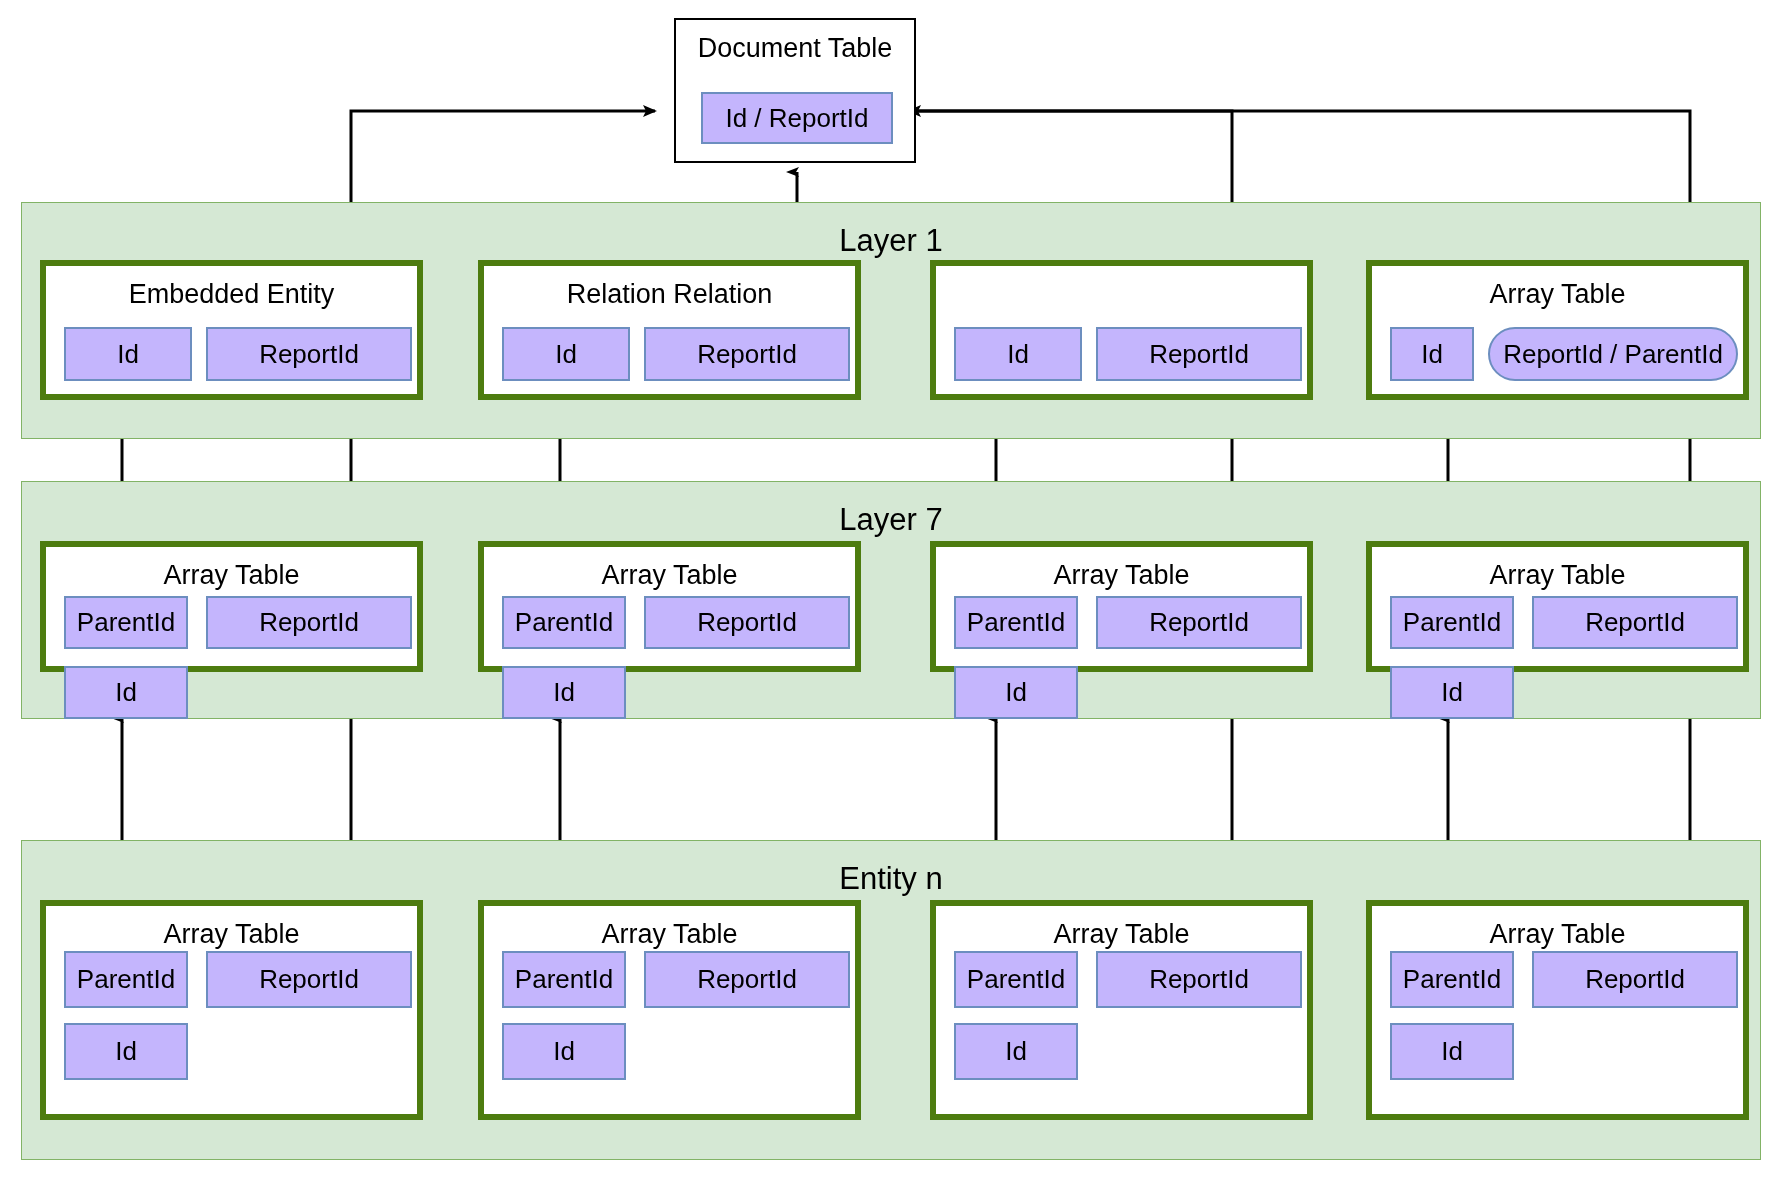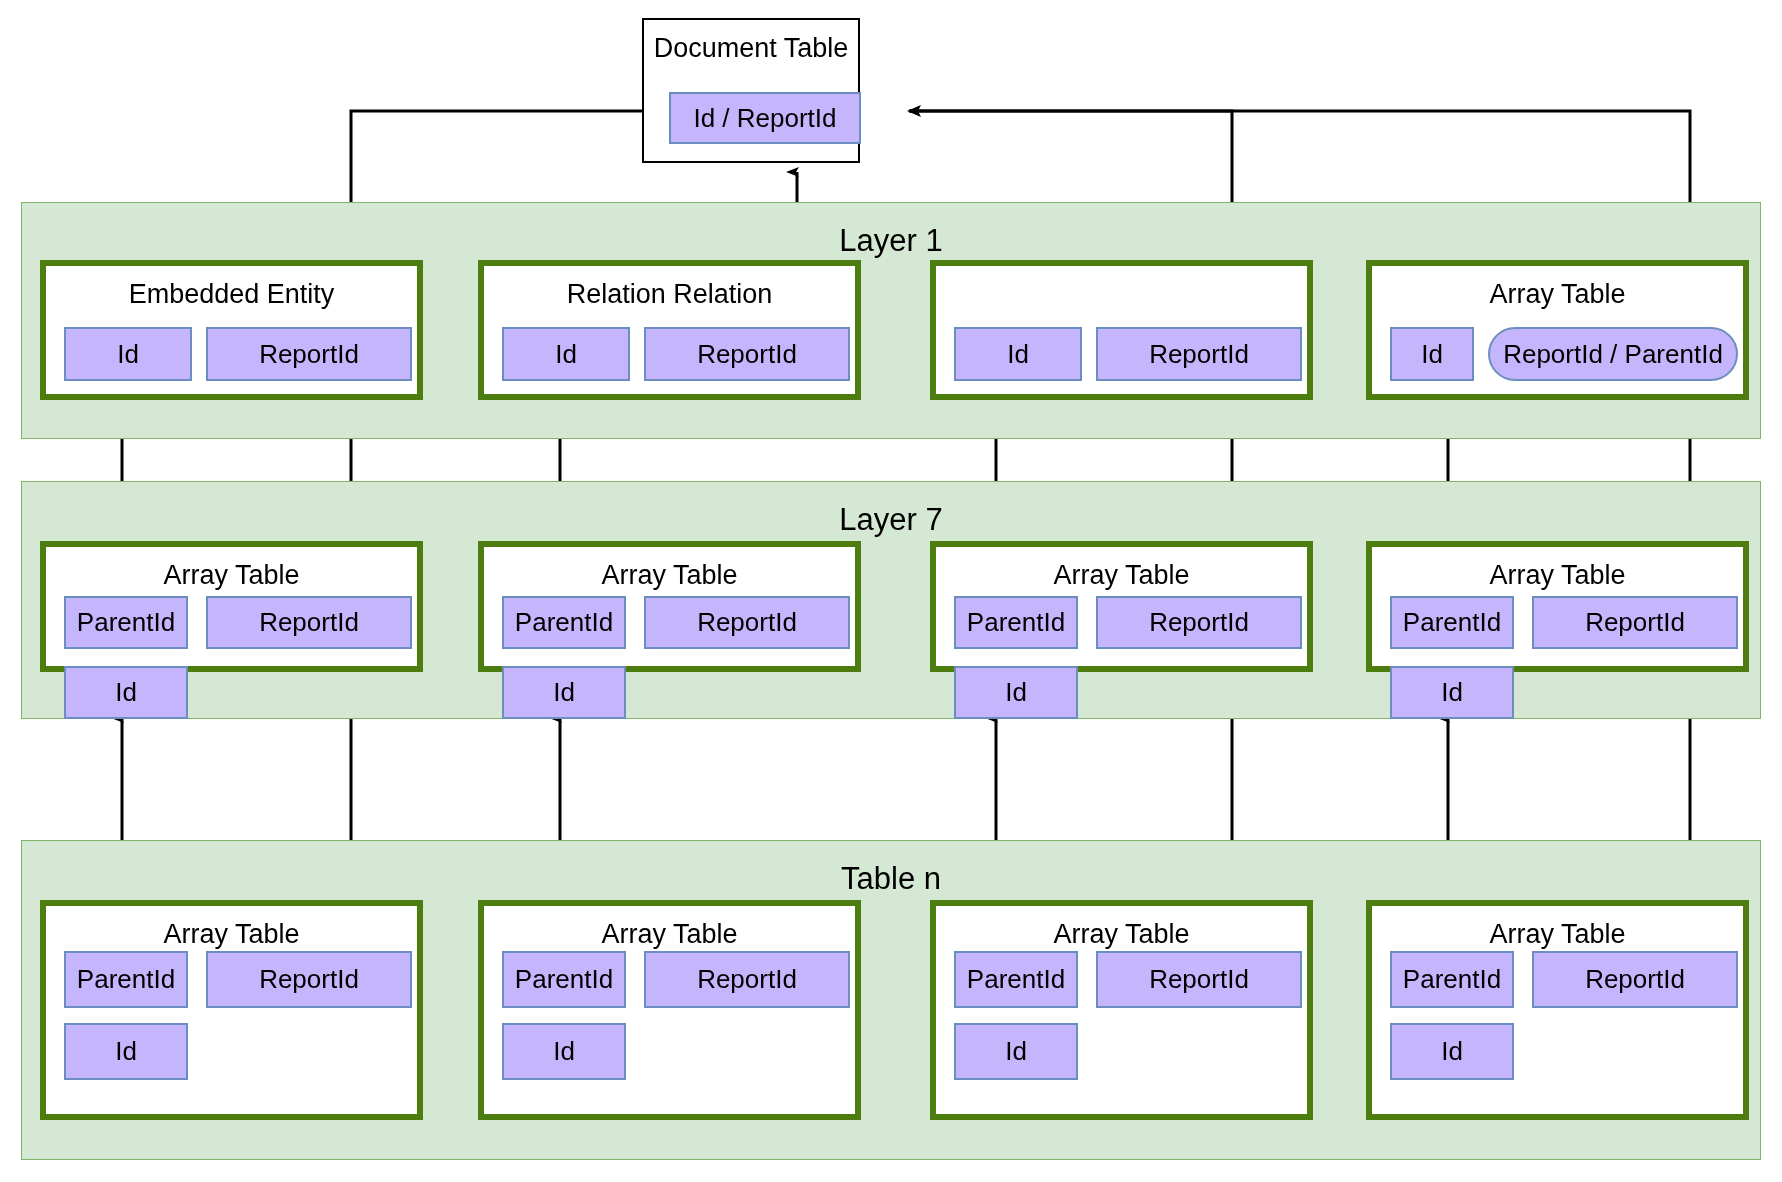--- a/index.html
+++ b/index.html
@@ -108,21 +108,21 @@
       <path d="M996,672 L996,400" marker-end="url(#arrowUp)"></path>
       <path d="M1448,672 L1448,400" marker-end="url(#arrowUp)"></path>
 
       <path d="M122,990 L122,718" marker-end="url(#arrowUp)"></path>
       <path d="M560,990 L560,718" marker-end="url(#arrowUp)"></path>
       <path d="M996,990 L996,718" marker-end="url(#arrowUp)"></path>
       <path d="M1448,990 L1448,718" marker-end="url(#arrowUp)"></path>
     </g>
   </svg>
 
-  <div class="doc-tbl" style="left:642px; top:18px; width:218px; height:145px;">
+  <div class="doc-tbl" style="left:674px; top:18px; width:242px; height:145px;">
     <div class="tbl-title">Document Table</div>
     <div class="field" style="left:25px; top:72px; width:192px; height:52px;">Id / ReportId</div>
   </div>
 
   <div class="layer-band" style="left:21px; top:202px; width:1740px; height:237px;">
     <div class="layer-label">Layer 1</div>
   </div>
 
   <div class="tbl" style="left:40px; top:260px; width:383px; height:140px;">
     <div class="tbl-title">Embedded Entity</div>
@@ -173,21 +173,21 @@
   </div>
 
   <div class="tbl" style="left:1366px; top:541px; width:383px; height:131px;">
     <div class="tbl-title">Array Table</div>
     <div class="field" style="left:18px; top:49px; width:124px; height:53px;">ParentId</div>
     <div class="field" style="left:160px; top:49px; width:206px; height:53px;">ReportId</div>
     <div class="field" style="left:18px; top:119px; width:124px; height:53px;">Id</div>
   </div>
 
   <div class="layer-band" style="left:21px; top:840px; width:1740px; height:320px;">
-    <div class="layer-label">Table n</div>
+    <div class="layer-label">Entity n</div>
   </div>
 
   <div class="tbl" style="left:40px; top:900px; width:383px; height:220px;">
     <div class="tbl-title">Array Table</div>
     <div class="field" style="left:18px; top:45px; width:124px; height:57px;">ParentId</div>
     <div class="field" style="left:160px; top:45px; width:206px; height:57px;">ReportId</div>
     <div class="field" style="left:18px; top:117px; width:124px; height:57px;">Id</div>
   </div>
 
   <div class="tbl" style="left:478px; top:900px; width:383px; height:220px;">

